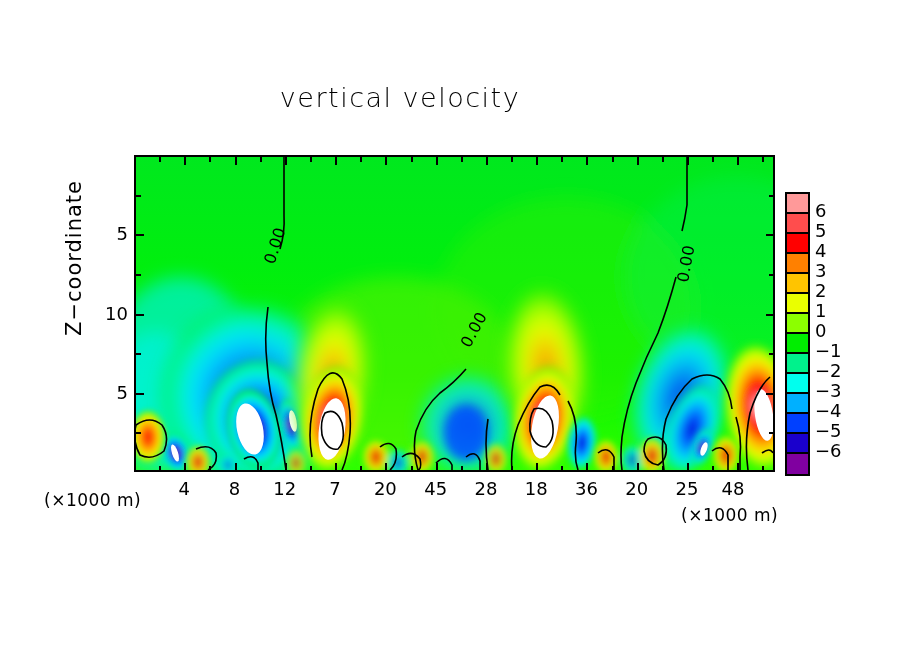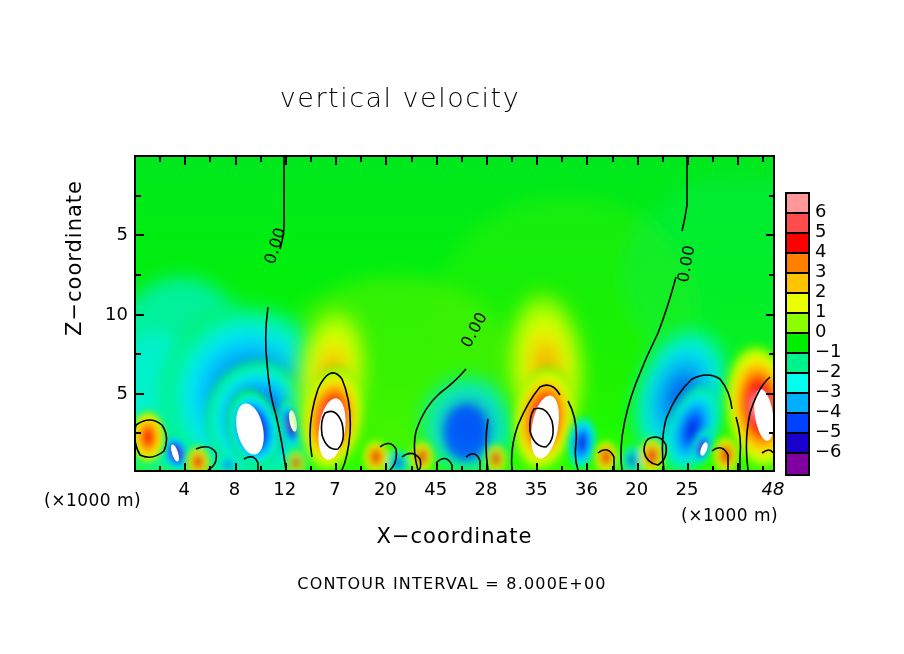--- a/index.html
+++ b/index.html
@@ -382,33 +382,33 @@
       <div class="tick" style="left: 385.373px; top: 156px; width: 2px; height: 9px;"></div>
       <div class="xtick-label" style="left: 385.373px;">20</div>
       <div class="tick" style="left: 435.647px; top: 463px; width: 2px; height: 9px;"></div>
       <div class="tick" style="left: 435.647px; top: 156px; width: 2px; height: 9px;"></div>
       <div class="xtick-label" style="left: 435.647px;">45</div>
       <div class="tick" style="left: 485.922px; top: 463px; width: 2px; height: 9px;"></div>
       <div class="tick" style="left: 485.922px; top: 156px; width: 2px; height: 9px;"></div>
       <div class="xtick-label" style="left: 485.922px;">28</div>
       <div class="tick" style="left: 536.196px; top: 463px; width: 2px; height: 9px;"></div>
       <div class="tick" style="left: 536.196px; top: 156px; width: 2px; height: 9px;"></div>
-      <div class="xtick-label" style="left: 536.196px;">35</div>
+      <div class="xtick-label" style="left: 536.196px;">18</div>
       <div class="tick" style="left: 586.471px; top: 463px; width: 2px; height: 9px;"></div>
       <div class="tick" style="left: 586.471px; top: 156px; width: 2px; height: 9px;"></div>
       <div class="xtick-label" style="left: 586.471px;">36</div>
       <div class="tick" style="left: 636.745px; top: 463px; width: 2px; height: 9px;"></div>
       <div class="tick" style="left: 636.745px; top: 156px; width: 2px; height: 9px;"></div>
       <div class="xtick-label" style="left: 636.745px;">20</div>
       <div class="tick" style="left: 687.02px; top: 463px; width: 2px; height: 9px;"></div>
       <div class="tick" style="left: 687.02px; top: 156px; width: 2px; height: 9px;"></div>
       <div class="xtick-label" style="left: 687.02px;">25</div>
       <div class="tick" style="left: 737.294px; top: 463px; width: 2px; height: 9px;"></div>
       <div class="tick" style="left: 737.294px; top: 156px; width: 2px; height: 9px;"></div>
-      <div class="xtick-label" style="left: 773px; font-style: italic;">48</div>
+      <div class="xtick-label" style="left: 733px;">48</div>
       <div class="tick" style="left: 159.137px; top: 466px; width: 2px; height: 6px;"></div>
       <div class="tick" style="left: 159.137px; top: 156px; width: 2px; height: 6px;"></div>
       <div class="tick" style="left: 209.412px; top: 466px; width: 2px; height: 6px;"></div>
       <div class="tick" style="left: 209.412px; top: 156px; width: 2px; height: 6px;"></div>
       <div class="tick" style="left: 259.686px; top: 466px; width: 2px; height: 6px;"></div>
       <div class="tick" style="left: 259.686px; top: 156px; width: 2px; height: 6px;"></div>
       <div class="tick" style="left: 309.961px; top: 466px; width: 2px; height: 6px;"></div>
       <div class="tick" style="left: 309.961px; top: 156px; width: 2px; height: 6px;"></div>
       <div class="tick" style="left: 360.235px; top: 466px; width: 2px; height: 6px;"></div>
       <div class="tick" style="left: 360.235px; top: 156px; width: 2px; height: 6px;"></div>
@@ -441,24 +441,22 @@
       <div class="tick" style="left: 769px; top: 432.375px; width: 6px; height: 2px;"></div>
       <div class="tick" style="left: 135px; top: 353.125px; width: 6px; height: 2px;"></div>
       <div class="tick" style="left: 769px; top: 353.125px; width: 6px; height: 2px;"></div>
       <div class="tick" style="left: 135px; top: 273.875px; width: 6px; height: 2px;"></div>
       <div class="tick" style="left: 769px; top: 273.875px; width: 6px; height: 2px;"></div>
       <div class="tick" style="left: 135px; top: 194.625px; width: 6px; height: 2px;"></div>
       <div class="tick" style="left: 769px; top: 194.625px; width: 6px; height: 2px;"></div>
     </div>
 
   <div class="yaxis-title">Z−coordinate</div>
-  <div class="xaxis-title">X−coordinate</div>
   <div class="unit-left">(×1000 m)</div>
   <div class="unit-right">(×1000 m)</div>
-  <div class="caption">CONTOUR INTERVAL = 8.000E+00</div>
 
   <div id="colorbar">
       <div class="cb-cell" style="background: rgb(255, 153, 153); height: 20px; border-bottom: 2px solid rgb(0, 0, 0);"></div>
       <div class="cb-cell" style="background: rgb(255, 77, 77); height: 20px; border-bottom: 2px solid rgb(0, 0, 0);"></div>
       <div class="cb-cell" style="background: rgb(255, 0, 0); height: 20px; border-bottom: 2px solid rgb(0, 0, 0);"></div>
       <div class="cb-cell" style="background: rgb(255, 128, 0); height: 20px; border-bottom: 2px solid rgb(0, 0, 0);"></div>
       <div class="cb-cell" style="background: rgb(255, 196, 0); height: 20px; border-bottom: 2px solid rgb(0, 0, 0);"></div>
       <div class="cb-cell" style="background: rgb(234, 255, 0); height: 20px; border-bottom: 2px solid rgb(0, 0, 0);"></div>
       <div class="cb-cell" style="background: rgb(140, 255, 0); height: 20px; border-bottom: 2px solid rgb(0, 0, 0);"></div>
       <div class="cb-cell" style="background: rgb(0, 238, 0); height: 20px; border-bottom: 2px solid rgb(0, 0, 0);"></div>

